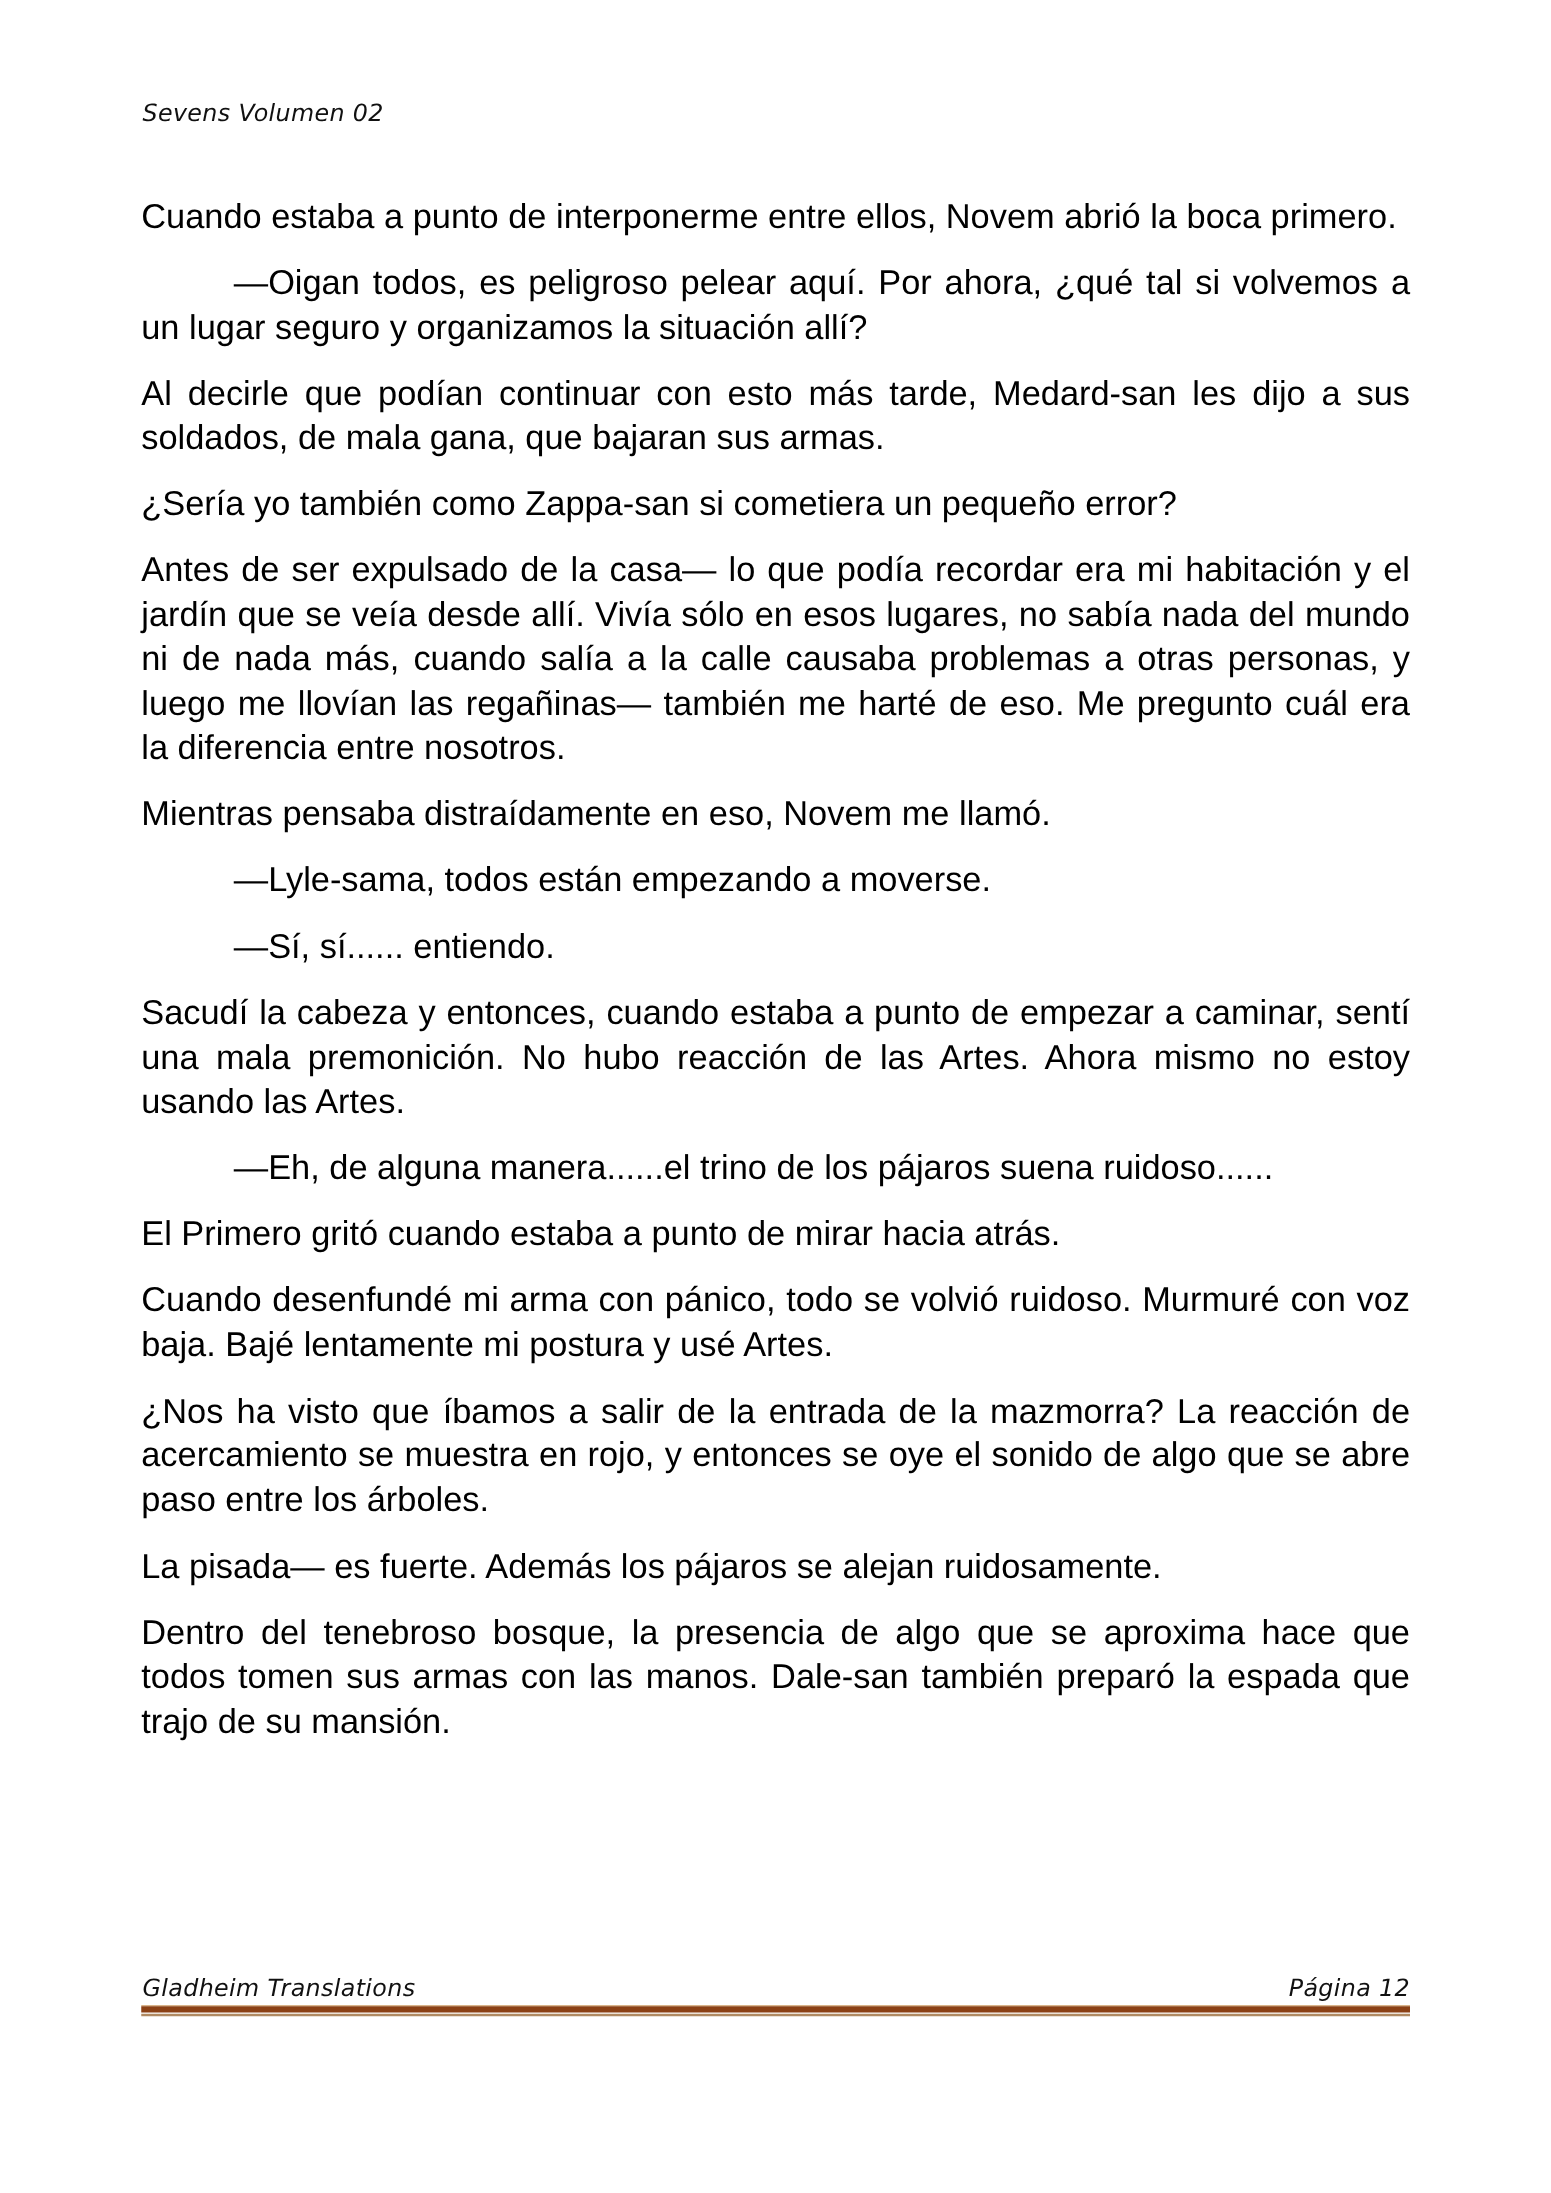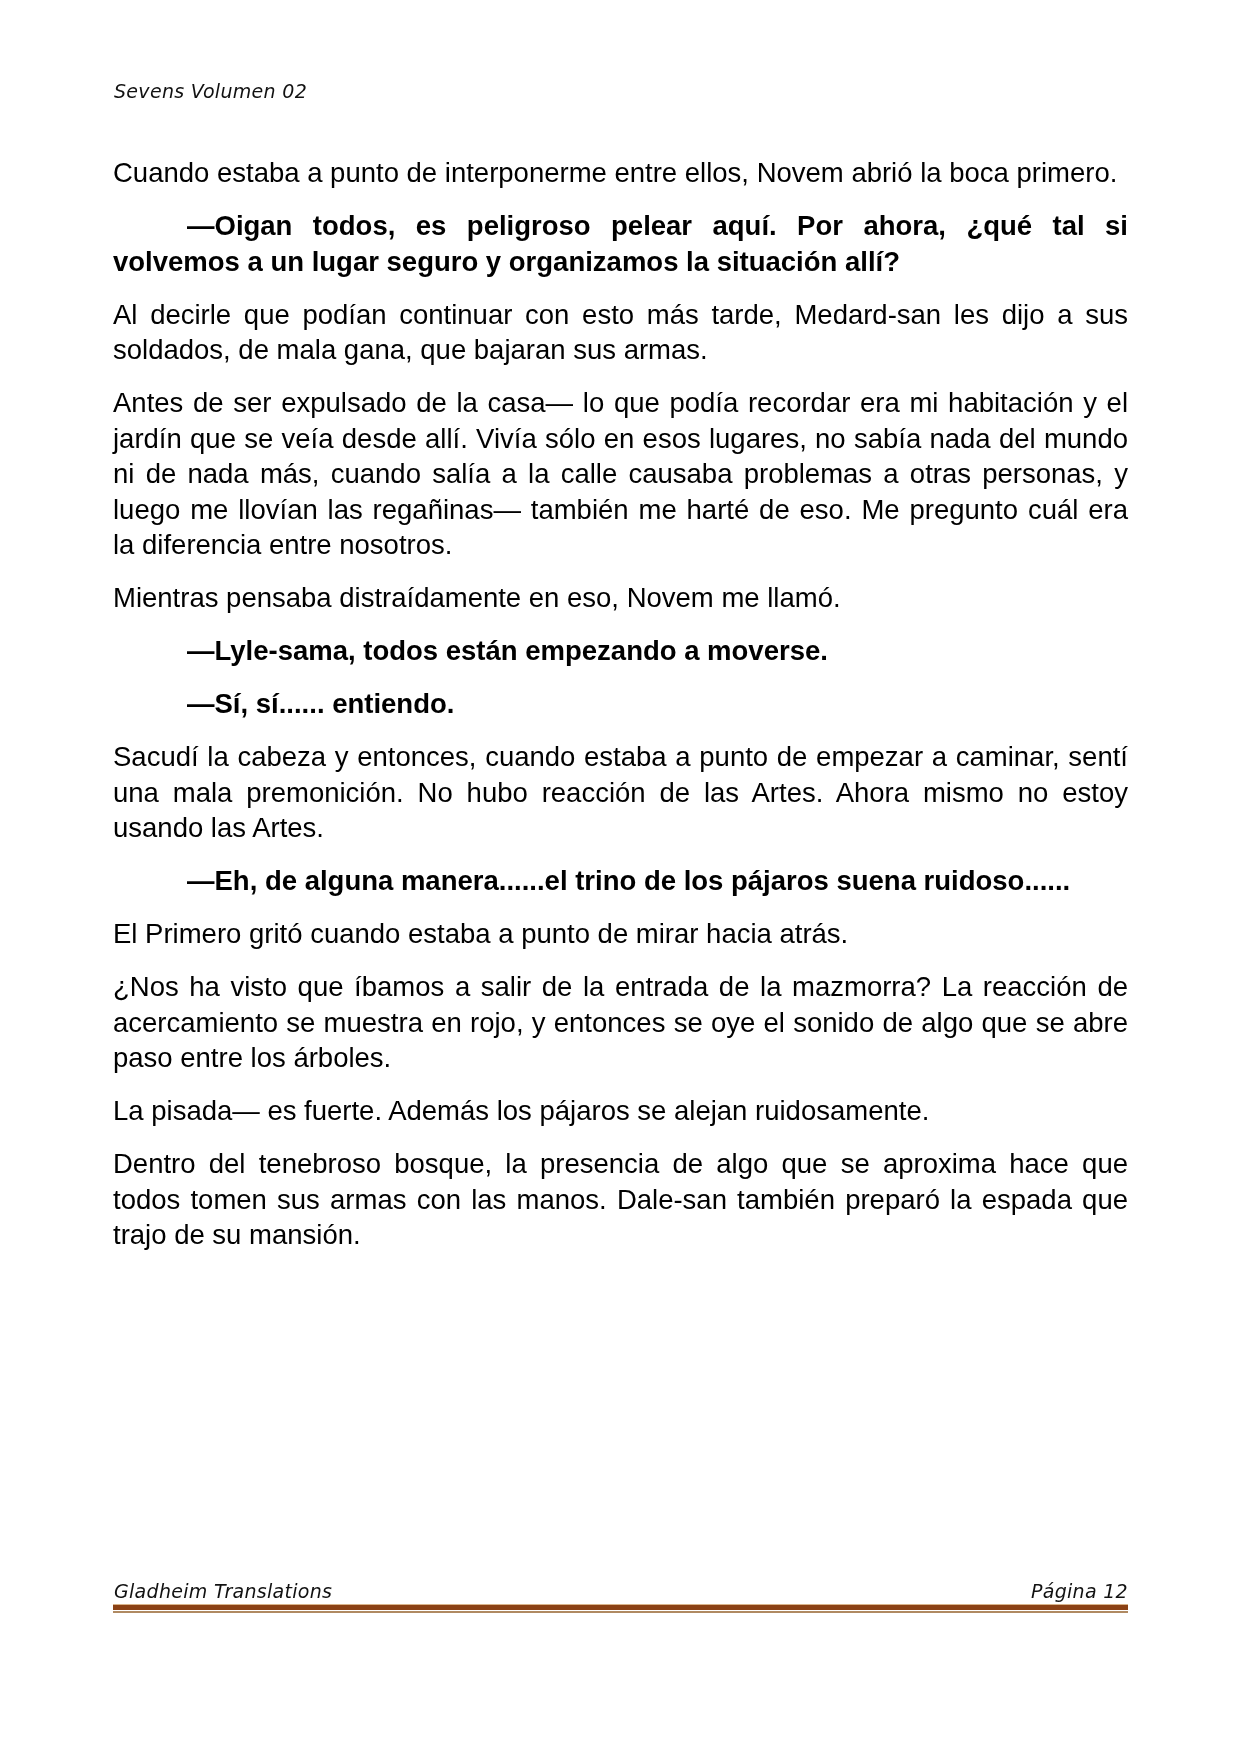--- a/index.html
+++ b/index.html
@@ -9,21 +9,21 @@
     position: absolute; left: 114px; top: 80px;
     font-family: "DejaVu Sans", sans-serif; font-style: italic;
     font-size: 19px; color: #111; letter-spacing: 0.3px;
   }
   .body-text {
     position: absolute; left: 113px; top: 155px; width: 1015px;
     font-family: "Liberation Sans", sans-serif;
     font-size: 27.5px; line-height: 35.5px; color: #000;
   }
   .body-text p { margin: 0 0 17.5px 0; text-align: justify; }
-  .body-text p.dialogue { text-indent: 74px; font-weight: bold; }
+  .body-text p.dialogue { text-indent: 74px; }
   .body-text p.bracket { padding-left: 4px; }
   .rule {
     position: absolute; left: 113px; top: 1604px; width: 1015px; height: 10px;
   }
   .rule .r1 { position: absolute; left: 0; top: 0; width: 100%; height: 1px; background: #d9b48a; }
   .rule .r2 { position: absolute; left: 0; top: 1px; width: 100%; height: 5px; background: #8b4115; }
   .rule .r3 { position: absolute; left: 0; top: 7px; width: 100%; height: 2px; background: #b08a62; }
   .footer-left, .footer-right {
     position: absolute; top: 1580px;
     font-family: "DejaVu Sans", sans-serif; font-style: italic;
@@ -35,27 +35,29 @@
 </head>
 <body>
 
 <div class="page">
   <div class="header">Sevens Volumen 02</div>
 
   <div class="body-text">
     <p>Cuando estaba a punto de interponerme entre ellos, Novem abrió la boca primero.</p>
     <p class="dialogue">—Oigan todos, es peligroso pelear aquí. Por ahora, ¿qué tal si volvemos a un lugar seguro y organizamos la situación allí?</p>
     <p>Al decirle que podían continuar con esto más tarde, Medard-san les dijo a sus soldados, de mala gana, que bajaran sus armas.</p>
+    <p>¿Sería yo también como Zappa-san si cometiera un pequeño error?</p>
     <p>Antes de ser expulsado de la casa— lo que podía recordar era mi habitación y el jardín que se veía desde allí. Vivía sólo en esos lugares, no sabía nada del mundo ni de nada más, cuando salía a la calle causaba problemas a otras personas, y luego me llovían las regañinas— también me harté de eso. Me pregunto cuál era la diferencia entre nosotros.</p>
     <p>Mientras pensaba distraídamente en eso, Novem me llamó.</p>
     <p class="dialogue">—Lyle-sama, todos están empezando a moverse.</p>
     <p class="dialogue">—Sí, sí...... entiendo.</p>
     <p>Sacudí la cabeza y entonces, cuando estaba a punto de empezar a caminar, sentí una mala premonición. No hubo reacción de las Artes. Ahora mismo no estoy usando las Artes.</p>
     <p class="dialogue">—Eh, de alguna manera......el trino de los pájaros suena ruidoso......</p>
     <p>El Primero gritó cuando estaba a punto de mirar hacia atrás.</p>
+    <p>Cuando desenfundé mi arma con pánico, todo se volvió ruidoso. Murmuré con voz baja. Bajé lentamente mi postura y usé Artes.</p>
     <p>¿Nos ha visto que íbamos a salir de la entrada de la mazmorra? La reacción de acercamiento se muestra en rojo, y entonces se oye el sonido de algo que se abre paso entre los árboles.</p>
     <p>La pisada— es fuerte. Además los pájaros se alejan ruidosamente.</p>
     <p>Dentro del tenebroso bosque, la presencia de algo que se aproxima hace que todos tomen sus armas con las manos. Dale-san también preparó la espada que trajo de su mansión.</p>
   </div>
 
   <div class="rule">
     <div class="r1"></div>
     <div class="r2"></div>
     <div class="r3"></div>
   </div>

